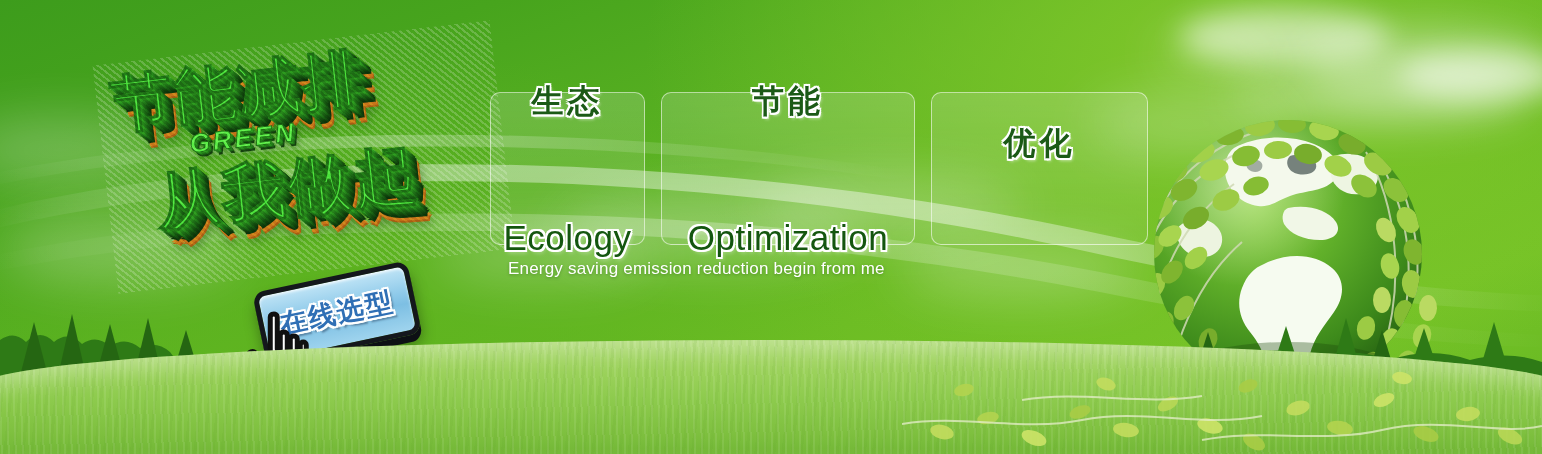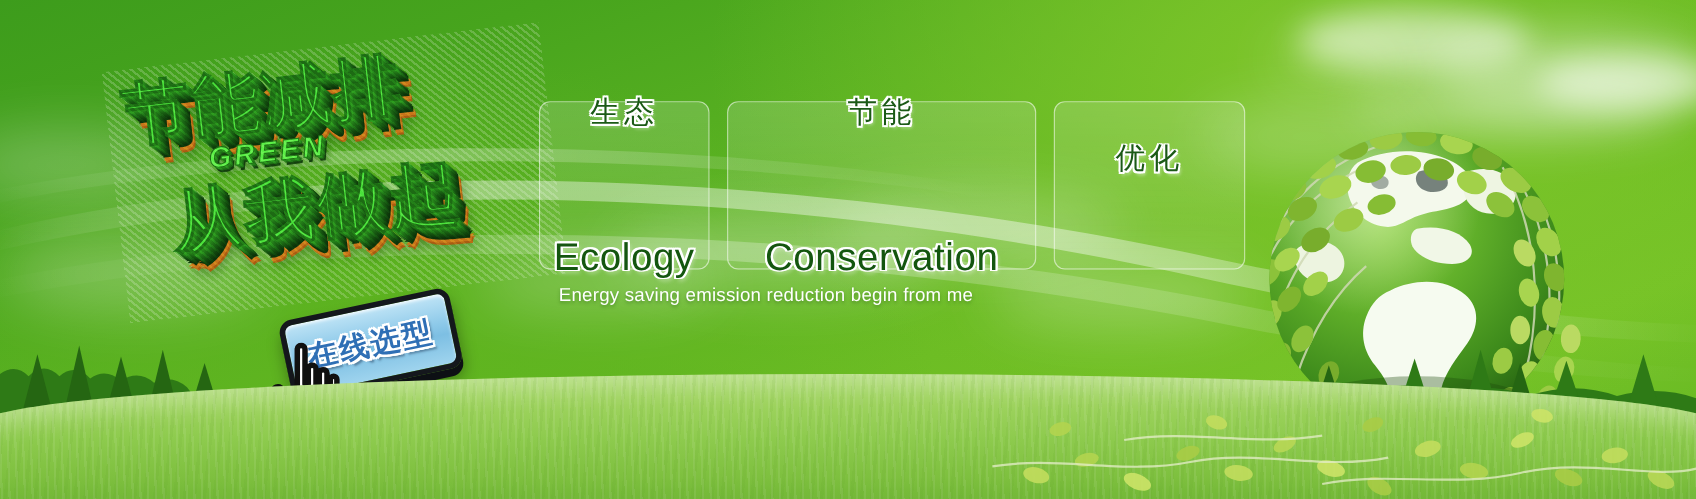--- a/index.html
+++ b/index.html
@@ -101,32 +101,32 @@
   .card{
     position:relative;
     border:1px solid rgba(255,255,255,.55);
     border-radius:10px;
     background:linear-gradient(to bottom, rgba(255,255,255,.16) 0%, rgba(255,255,255,.10) 55%, rgba(255,255,255,.05) 100%);
     height:153px;
     display:flex;flex-direction:column;align-items:center;justify-content:center;
     padding:0 18px;box-sizing:border-box;
   }
   .card-cn{
-    font-size:27px;font-weight:normal;color:#1b5a16;letter-spacing:4px;
+    font-size:32px;font-weight:bold;color:#1b5a16;letter-spacing:4px;
     text-shadow:-1.6px -1.6px 0 #fff,1.6px -1.6px 0 #fff,-1.6px 1.6px 0 #fff,1.6px 1.6px 0 #fff,0 -1.6px 0 #fff,0 1.6px 0 #fff,-1.6px 0 0 #fff,1.6px 0 0 #fff,2px 3px 3px rgba(255,255,255,.5);
     margin-bottom:50px;white-space:nowrap;
   }
   .card-en{
     font-size:35px;color:#14560f;letter-spacing:.5px;white-space:nowrap;
     text-shadow:-1.8px -1.8px 0 #fff,1.8px -1.8px 0 #fff,-1.8px 1.8px 0 #fff,1.8px 1.8px 0 #fff,0 -1.8px 0 #fff,0 1.8px 0 #fff,-1.8px 0 0 #fff,1.8px 0 0 #fff,2px 3px 4px rgba(255,255,255,.45);
     margin-top:44px;
   }
   .card-1{width:155px;}
-  .card-2{width:281px;}
-  .card-3{width:174px;}
+  .card-2{width:254px;}
+  .card-3{width:217px;}
 
   .tagline{
     position:absolute;left:508px;top:259px;
     font-size:17px;color:#ffffff;letter-spacing:.2px;white-space:nowrap;
     text-shadow:0 1px 3px rgba(40,90,20,.45);
   }
 
   
   .globe-wrap{position:absolute;left:1138px;top:112px;width:300px;height:306px;}
   .globe{position:absolute;inset:0;}
@@ -190,21 +190,21 @@
     </svg>
   </div>
 
   <div class="cards">
     <div class="card card-1">
       <div class="card-cn">生态</div>
       <div class="card-en">Ecology</div>
     </div>
     <div class="card card-2">
       <div class="card-cn">节能</div>
-      <div class="card-en">Conservation</div>
+      <div class="card-en">Optimization</div>
     </div>
     <div class="card card-3">
       <div class="card-cn">优化</div>
     </div>
   </div>
 
   <div class="tagline">Energy saving emission reduction begin from me</div>
 
   <div class="globe-wrap">
     <svg class="globe" viewBox="0 0 300 306">

